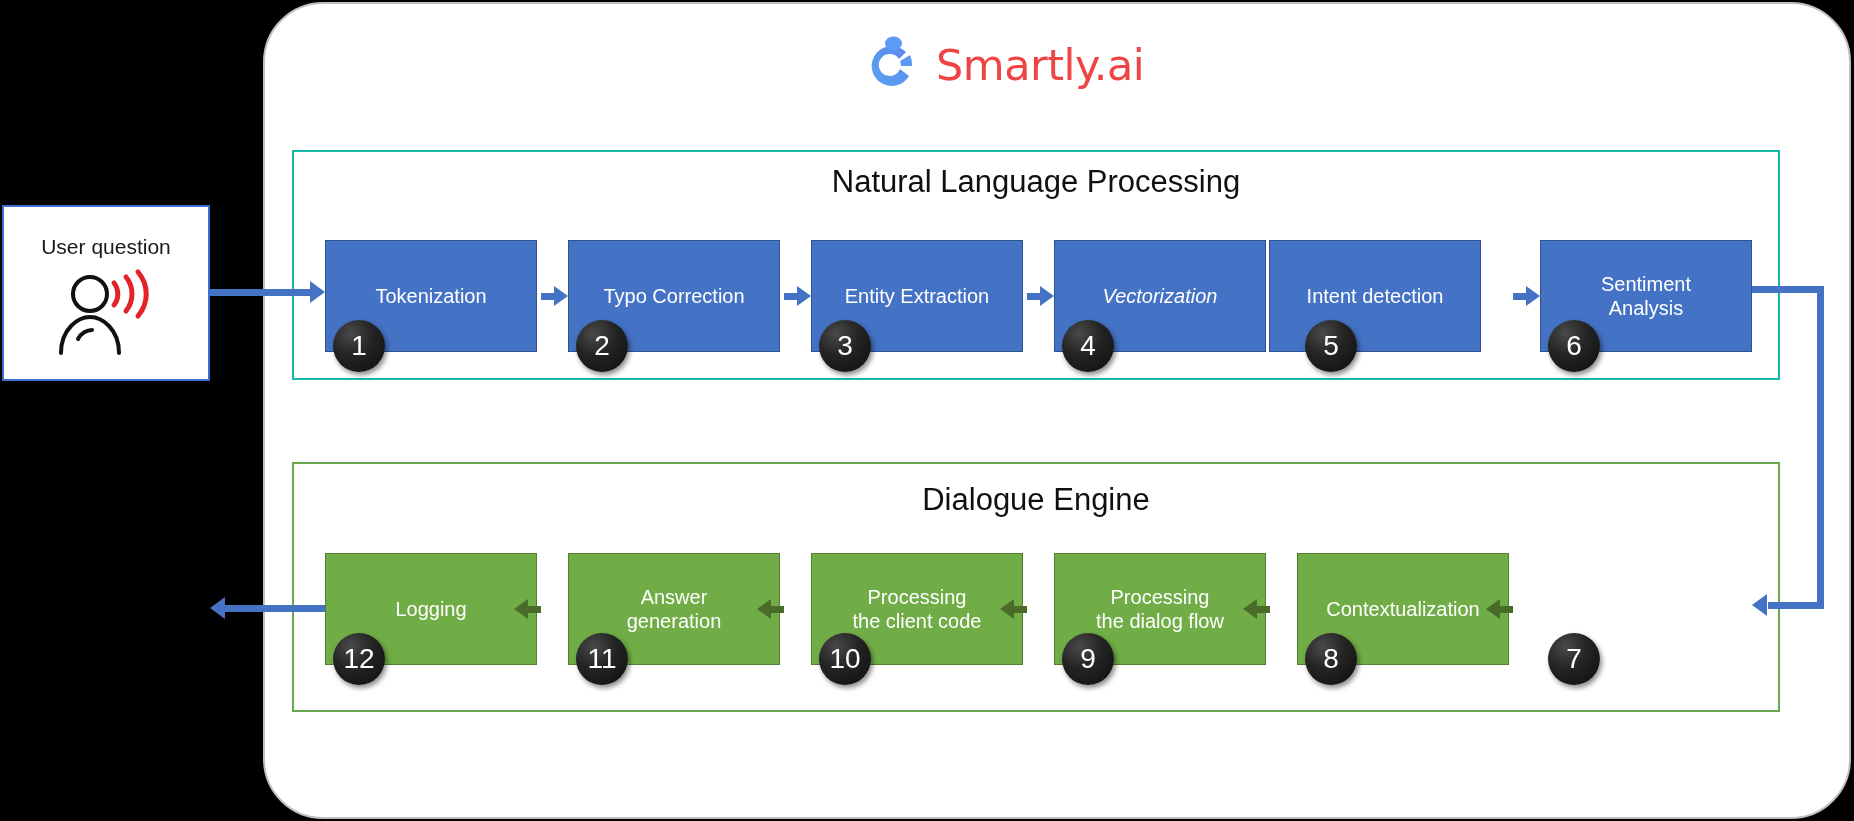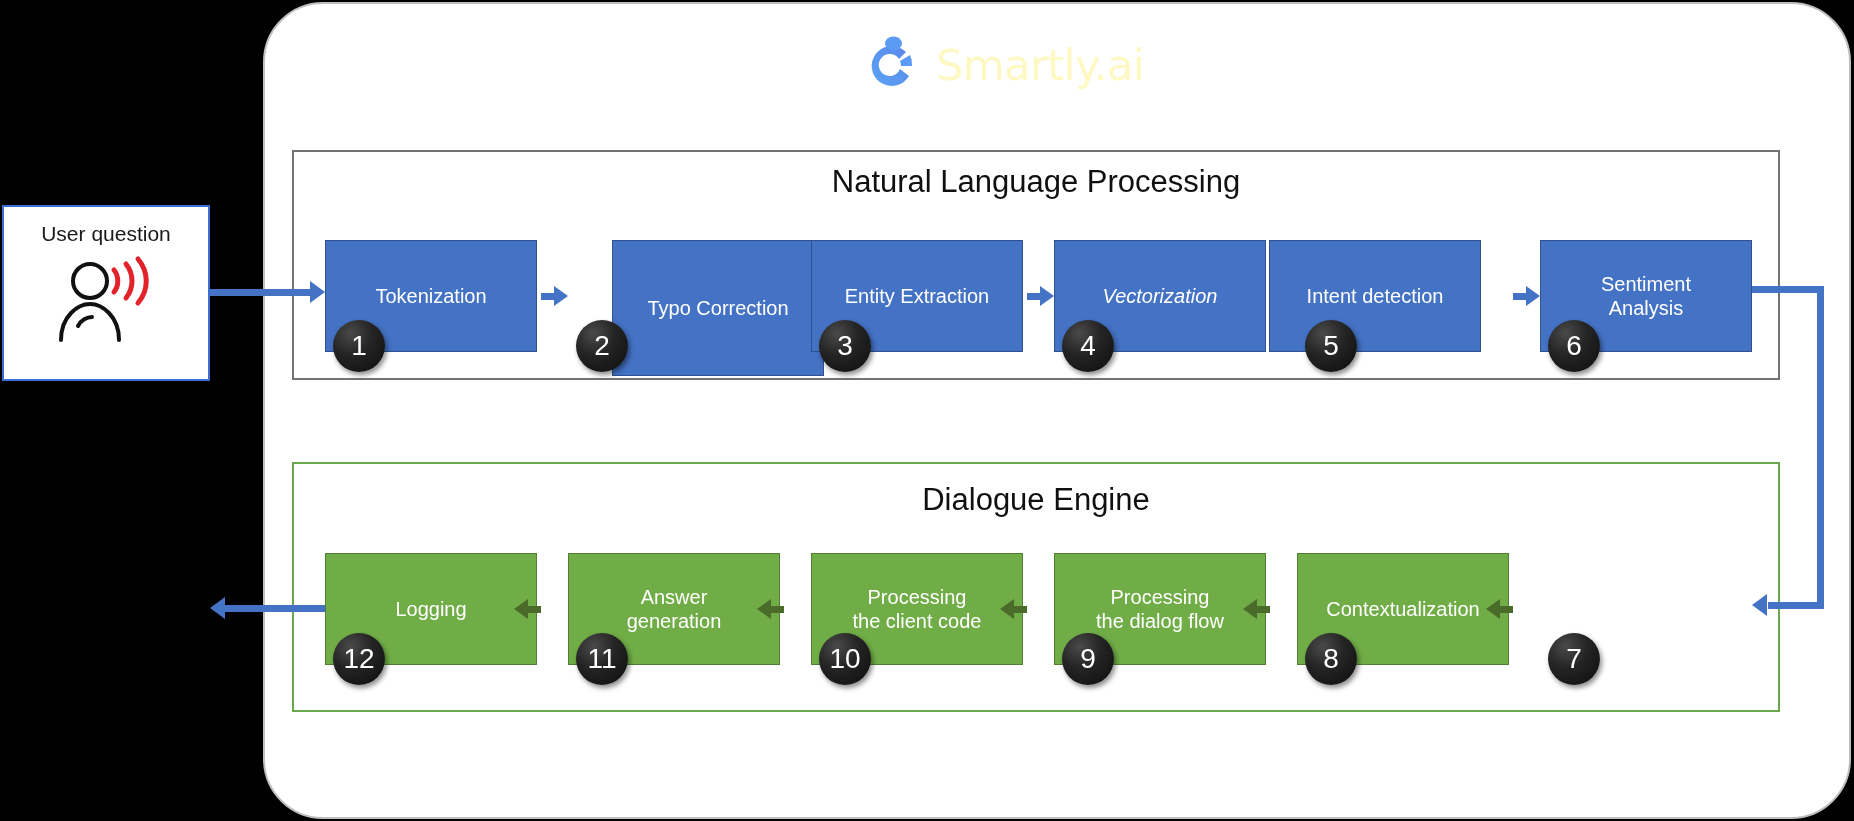--- a/index.html
+++ b/index.html
@@ -20,43 +20,43 @@
     box-sizing:border-box;
   }
 
   
   .logo-wrap{
     position:absolute;left:866px;top:33px;height:64px;
     display:flex;align-items:center;gap:14px;
   }
   .logo-mark{width:56px;height:58px;position:relative;}
   .logo-text{
-    font-size:43px;color:#fef9c3;letter-spacing:-0.5px;
+    font-size:43px;color:#ef4444;letter-spacing:-0.5px;
     font-family:"DejaVu Sans","Liberation Sans",sans-serif;
     white-space:nowrap;
   }
 
   
   .side-box{
     position:absolute;background:#ffffff;border:2px solid #3b6fd4;
     box-sizing:border-box;
     display:flex;flex-direction:column;align-items:center;
   }
   #user-box{left:2px;top:205px;width:208px;height:176px;}
   #bot-box {left:2px;top:531px;width:208px;height:176px;}
   .side-label{
-    font-size:21px;color:#1a1a1a;margin-top:15px;white-space:nowrap;
+    font-size:21px;color:#1a1a1a;margin-top:28px;white-space:nowrap;
   }
   .side-icon{margin-top:8px;}
 
   
   .group{
     position:absolute;background:transparent;box-sizing:border-box;
   }
-  #nlp-group{left:292px;top:150px;width:1488px;height:230px;border:2px solid #737373;}
+  #nlp-group{left:292px;top:150px;width:1488px;height:230px;border:2px solid #14b8a6;}
   #dlg-group{left:292px;top:462px;width:1488px;height:250px;border:2px solid #6aa84f;}
   .group-title{
     position:absolute;left:0;right:0;top:10px;text-align:center;
     font-size:31px;color:#101010;
   }
   #nlp-group .group-title{top:12px;}
   #dlg-group .group-title{top:18px;}
 
   
   .pbox{
@@ -161,21 +161,21 @@
     <span class="plabel">Tokenization</span>
   </div>
   <div class="badge" style="left:333px;top:320px;">
     <span>1</span>
   </div>
   <div class="mini-arrow-r" style="left:541px;top:286px;">
     <div class="bar"></div>
       <div class="head"></div>
   </div>
 
-  <div class="pbox blue" style="left:568px;top:240px;width:212px;height:136px;margin-left:44px;">
+  <div class="pbox blue" style="left:568px;top:240px;width:212px;height:112px;">
     <span class="plabel">Typo Correction</span>
   </div>
   <div class="badge" style="left:576px;top:320px;">
     <span>2</span>
   </div>
   <div class="mini-arrow-r" style="left:784px;top:286px;">
     <div class="bar"></div>
       <div class="head"></div>
   </div>
 

